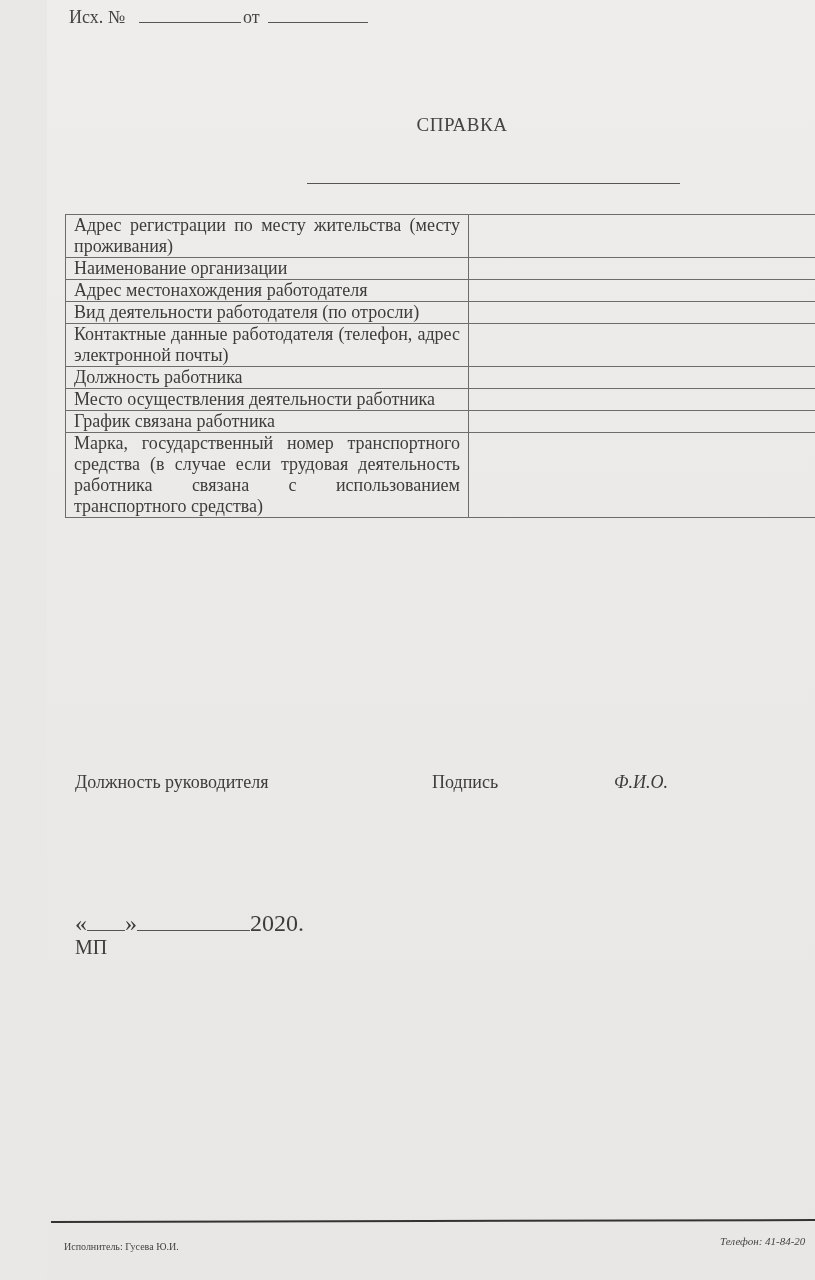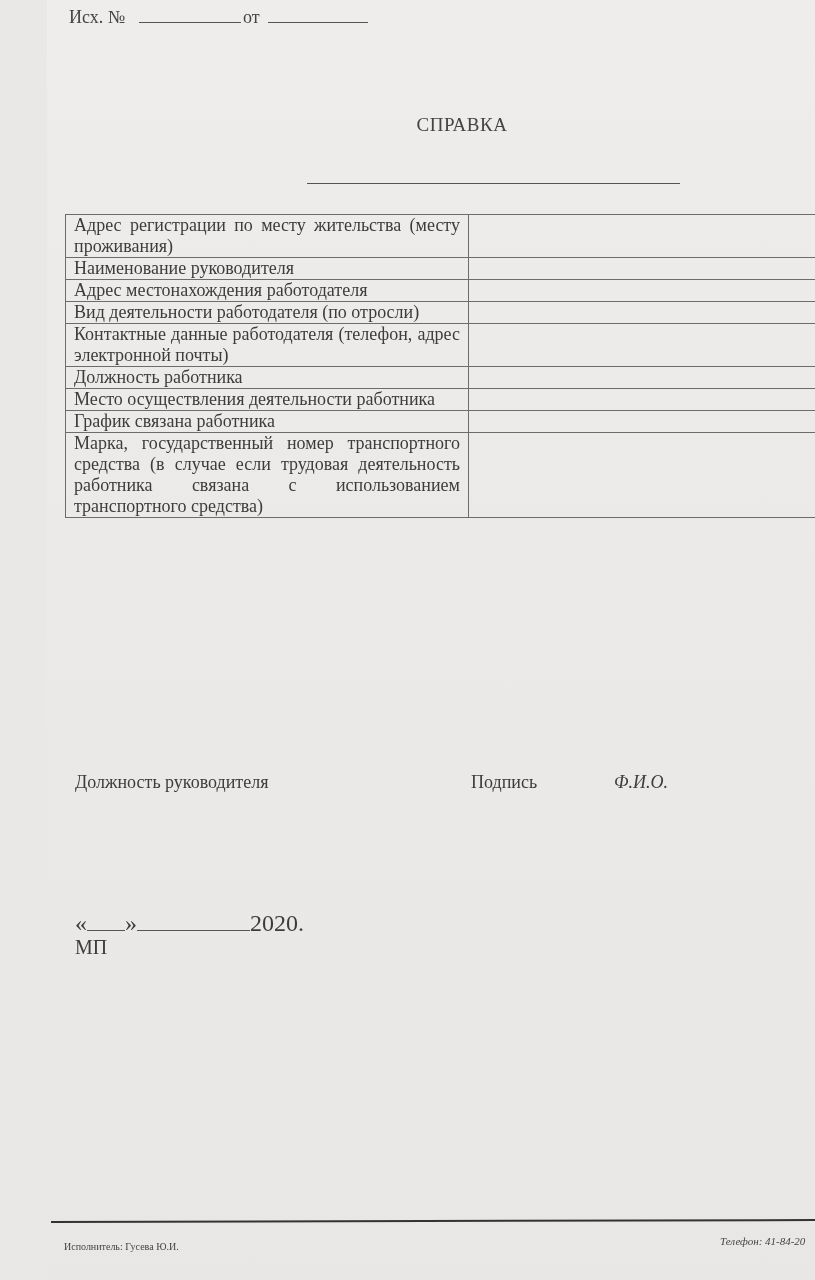--- a/index.html
+++ b/index.html
@@ -84,21 +84,21 @@
     .sign-row {
       position: absolute;
       top: 772px;
       left: 28px;
       font-size: 18px;
       color: #3c3c3c;
       white-space: nowrap;
     }
     .sign-row span { position: absolute; top: 0; text-align: right; }
     .sign-position { left: 0; }
-    .sign-signature { left: 396px; }
+    .sign-signature { left: 357px; }
     .sign-fio { left: 539px; font-style: italic; }
     .date-line {
       position: absolute;
       top: 910px;
       left: 28px;
       font-size: 24px;
       color: #3c3c3c;
       white-space: nowrap;
     }
     .date-line .blank {
@@ -152,21 +152,21 @@
   <div class="title">СПРАВКА</div>
   <div class="title-rule"></div>
 
   <table class="form">
     <tbody>
       <tr>
         <td class="label">Адрес регистрации по месту жительства (месту проживания)</td>
         <td class="value"></td>
       </tr>
       <tr>
-        <td class="label">Наименование руководителя</td>
+        <td class="label">Наименование организации</td>
         <td class="value"></td>
       </tr>
       <tr>
         <td class="label">Адрес местонахождения работодателя</td>
         <td class="value"></td>
       </tr>
       <tr>
         <td class="label">Вид деятельности работодателя (по отросли)</td>
         <td class="value"></td>
       </tr>

